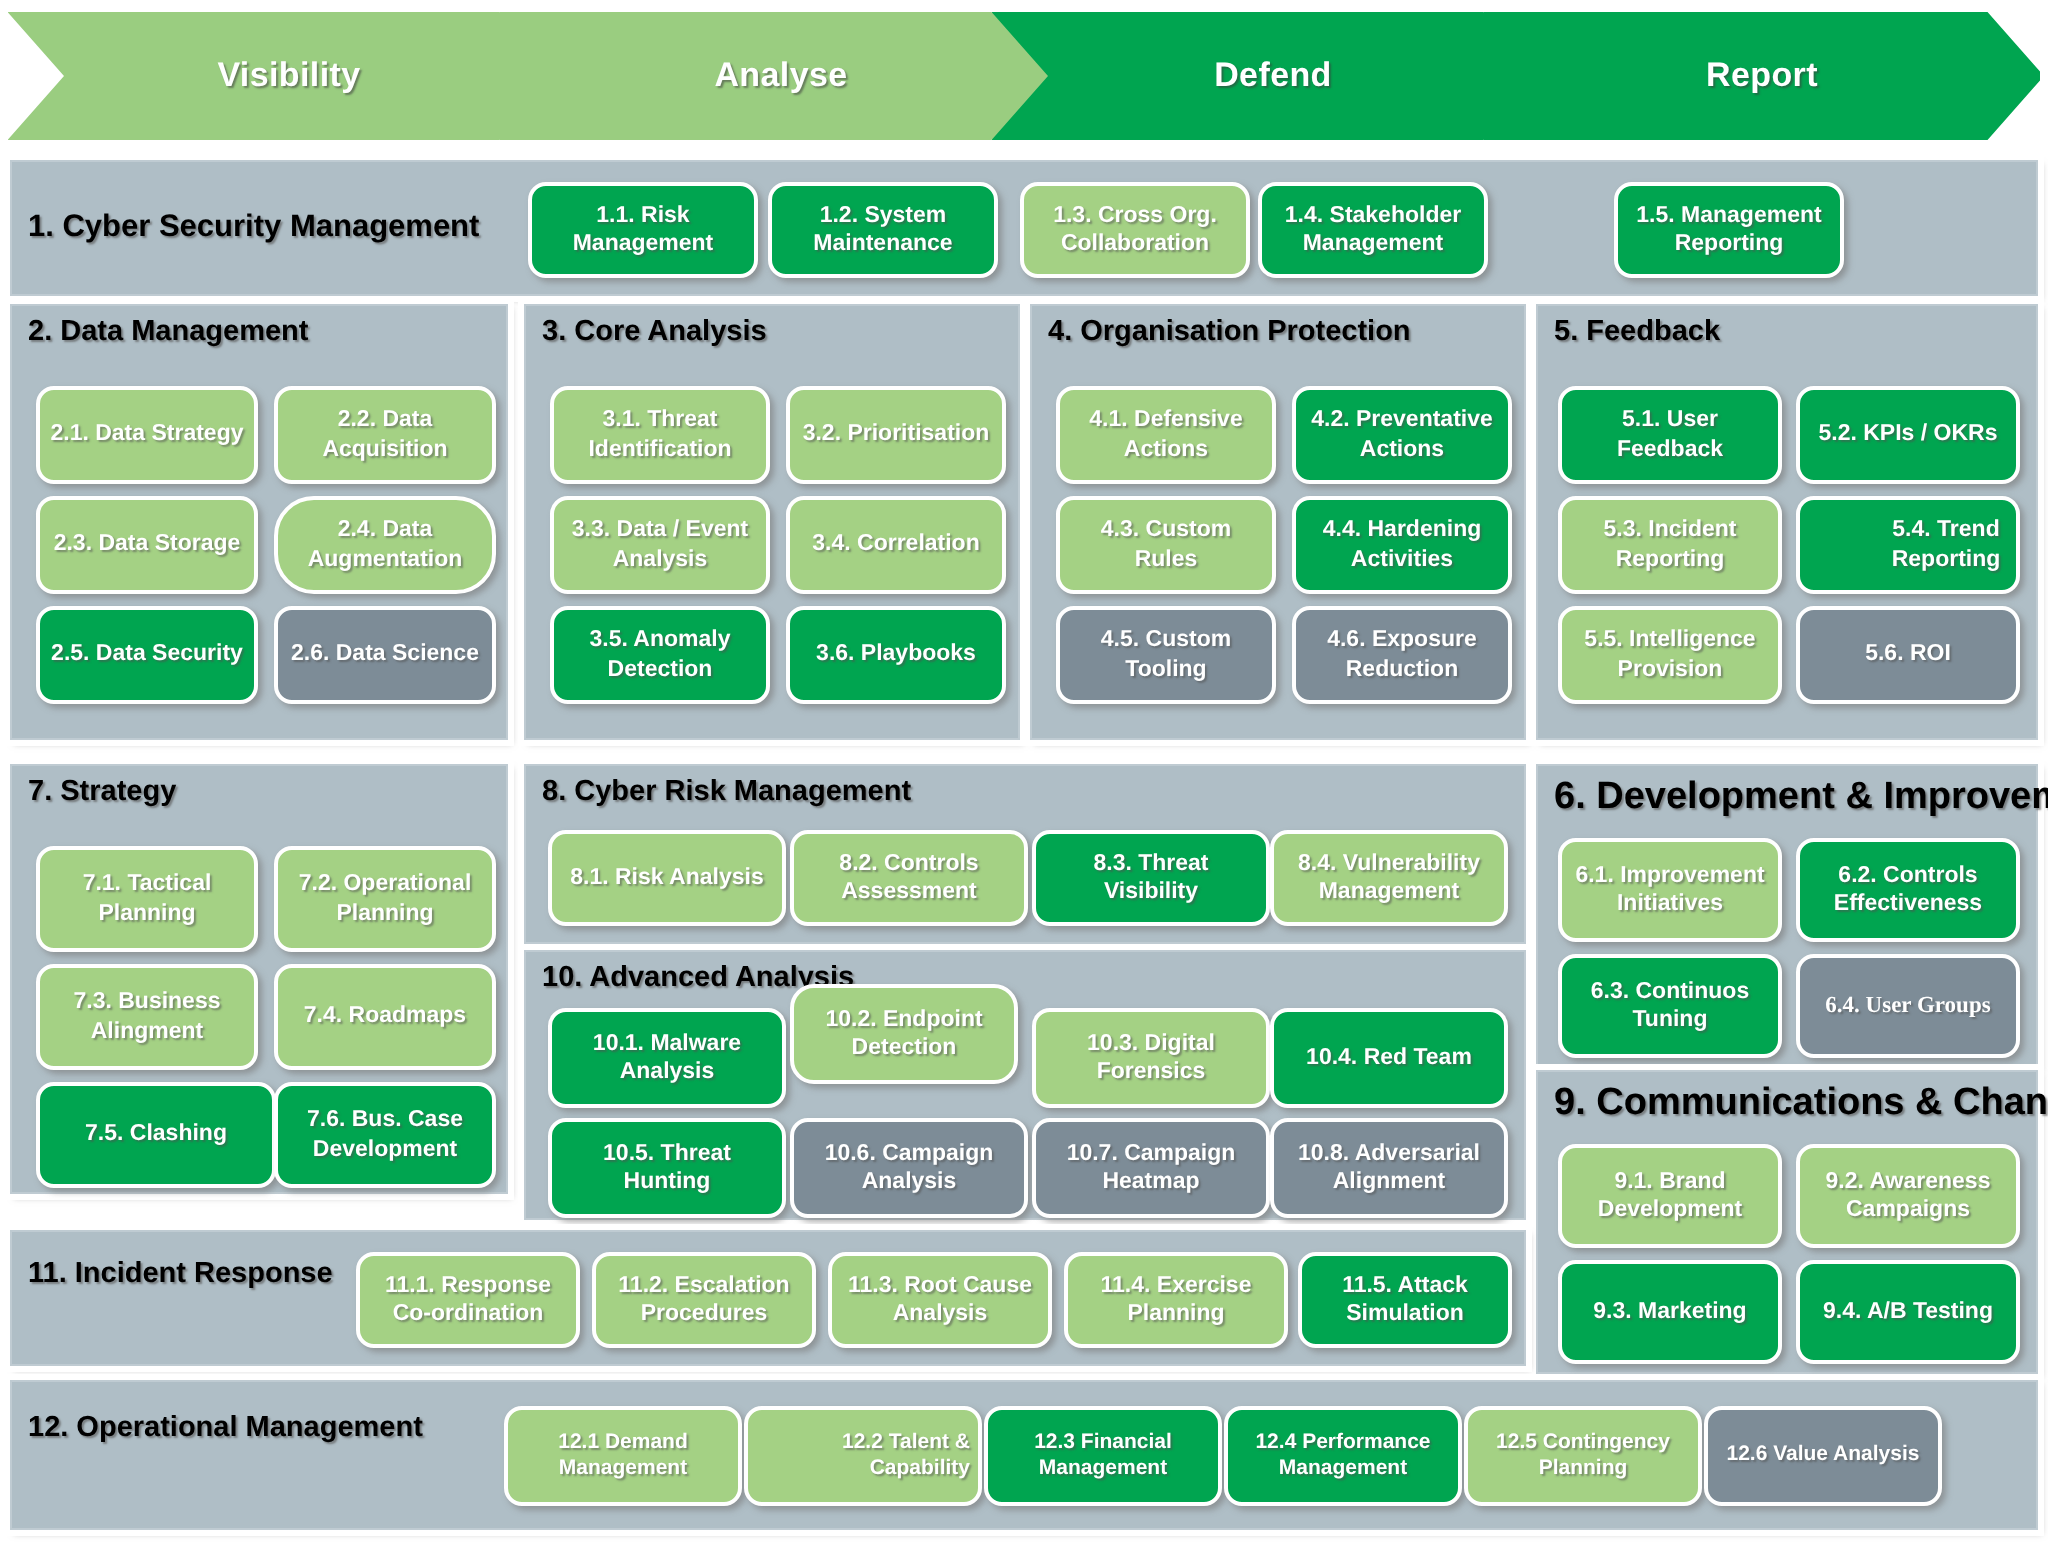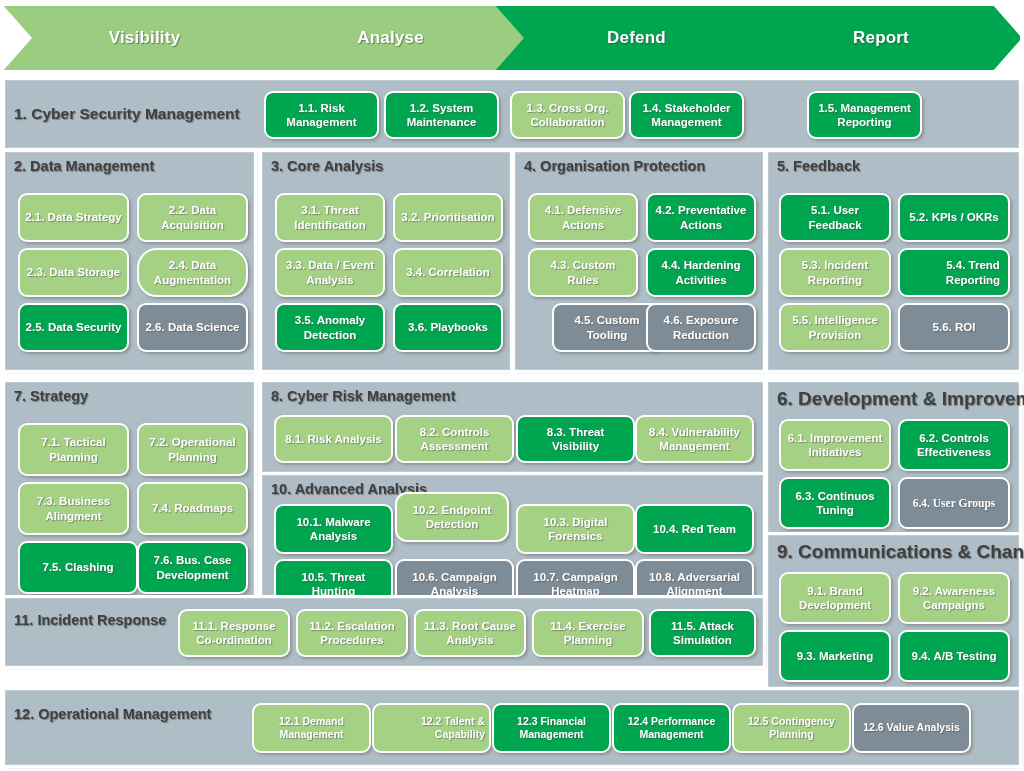--- a/index.html
+++ b/index.html
@@ -50,21 +50,21 @@
     position: absolute;
     background: #AFBEC6;
     border: 1px solid #BFCBD2;
     outline: 3px solid #ffffff;
     box-shadow: 2px 2px 3px rgba(130,130,130,.55);
   }
   .panel-title {
     position: absolute;
     left: 8px;
     top: 5px;
-    color: #404040;
+    color: #000000;
     font-size: 14.5px;
     font-weight: bold;
     text-shadow: 1px 1px 1px rgba(90,90,90,.65);
     white-space: nowrap;
     text-align: center;
   }
   .panel-title.sm { font-size: 19px; }
 
   
   .tile {
@@ -181,21 +181,21 @@
       </div>
     <div class="tile dark" style="left:130px;top:40px;width:110px;height:49px;">
       <span class="lbl">4.2. Preventative Actions</span>
       </div>
     <div class="tile light" style="left:12px;top:95px;width:110px;height:49px;">
       <span class="lbl">4.3. Custom Rules</span>
       </div>
     <div class="tile dark" style="left:130px;top:95px;width:110px;height:49px;">
       <span class="lbl">4.4. Hardening Activities</span>
       </div>
-    <div class="tile grey" style="left:12px;top:150px;width:110px;height:49px;margin-left:24px;">
+    <div class="tile grey" style="left:12px;top:150px;width:110px;height:49px;">
       <span class="lbl">4.5.  Custom Tooling</span>
       </div>
     <div class="tile grey" style="left:130px;top:150px;width:110px;height:49px;">
       <span class="lbl">4.6. Exposure Reduction</span>
       </div>
   </div>
 
   <div class="panel" style="left:768px;top:152px;width:251px;height:218px;">
     <div class="panel-title">5. Feedback</div>
     <div class="tile dark" style="left:10px;top:40px;width:112px;height:49px;">
@@ -309,21 +309,21 @@
       <span class="lbl">9.2. Awareness Campaigns</span>
       </div>
     <div class="tile dark" style="left:10px;top:94px;width:112px;height:52px;">
       <span class="lbl">9.3. Marketing</span>
       </div>
     <div class="tile dark" style="left:129px;top:94px;width:112px;height:52px;">
       <span class="lbl">9.4. A/B Testing</span>
       </div>
   </div>
 
-  <div class="panel" style="left:5px;top:598px;width:758px;height:68px;">
+  <div class="panel" style="left:5px;top:615px;width:758px;height:68px;">
     <div class="panel-title" style="top:13px;">11. Incident Response</div>
     <div class="tile light" style="left:172px;top:10px;width:112px;height:48px;">
       <span class="lbl">11.1. Response Co-ordination</span>
       </div>
     <div class="tile light" style="left:290px;top:10px;width:112px;height:48px;">
       <span class="lbl">11.2. Escalation Procedures</span>
       </div>
     <div class="tile light" style="left:408px;top:10px;width:112px;height:48px;">
       <span class="lbl">11.3. Root Cause Analysis</span>
       </div>

